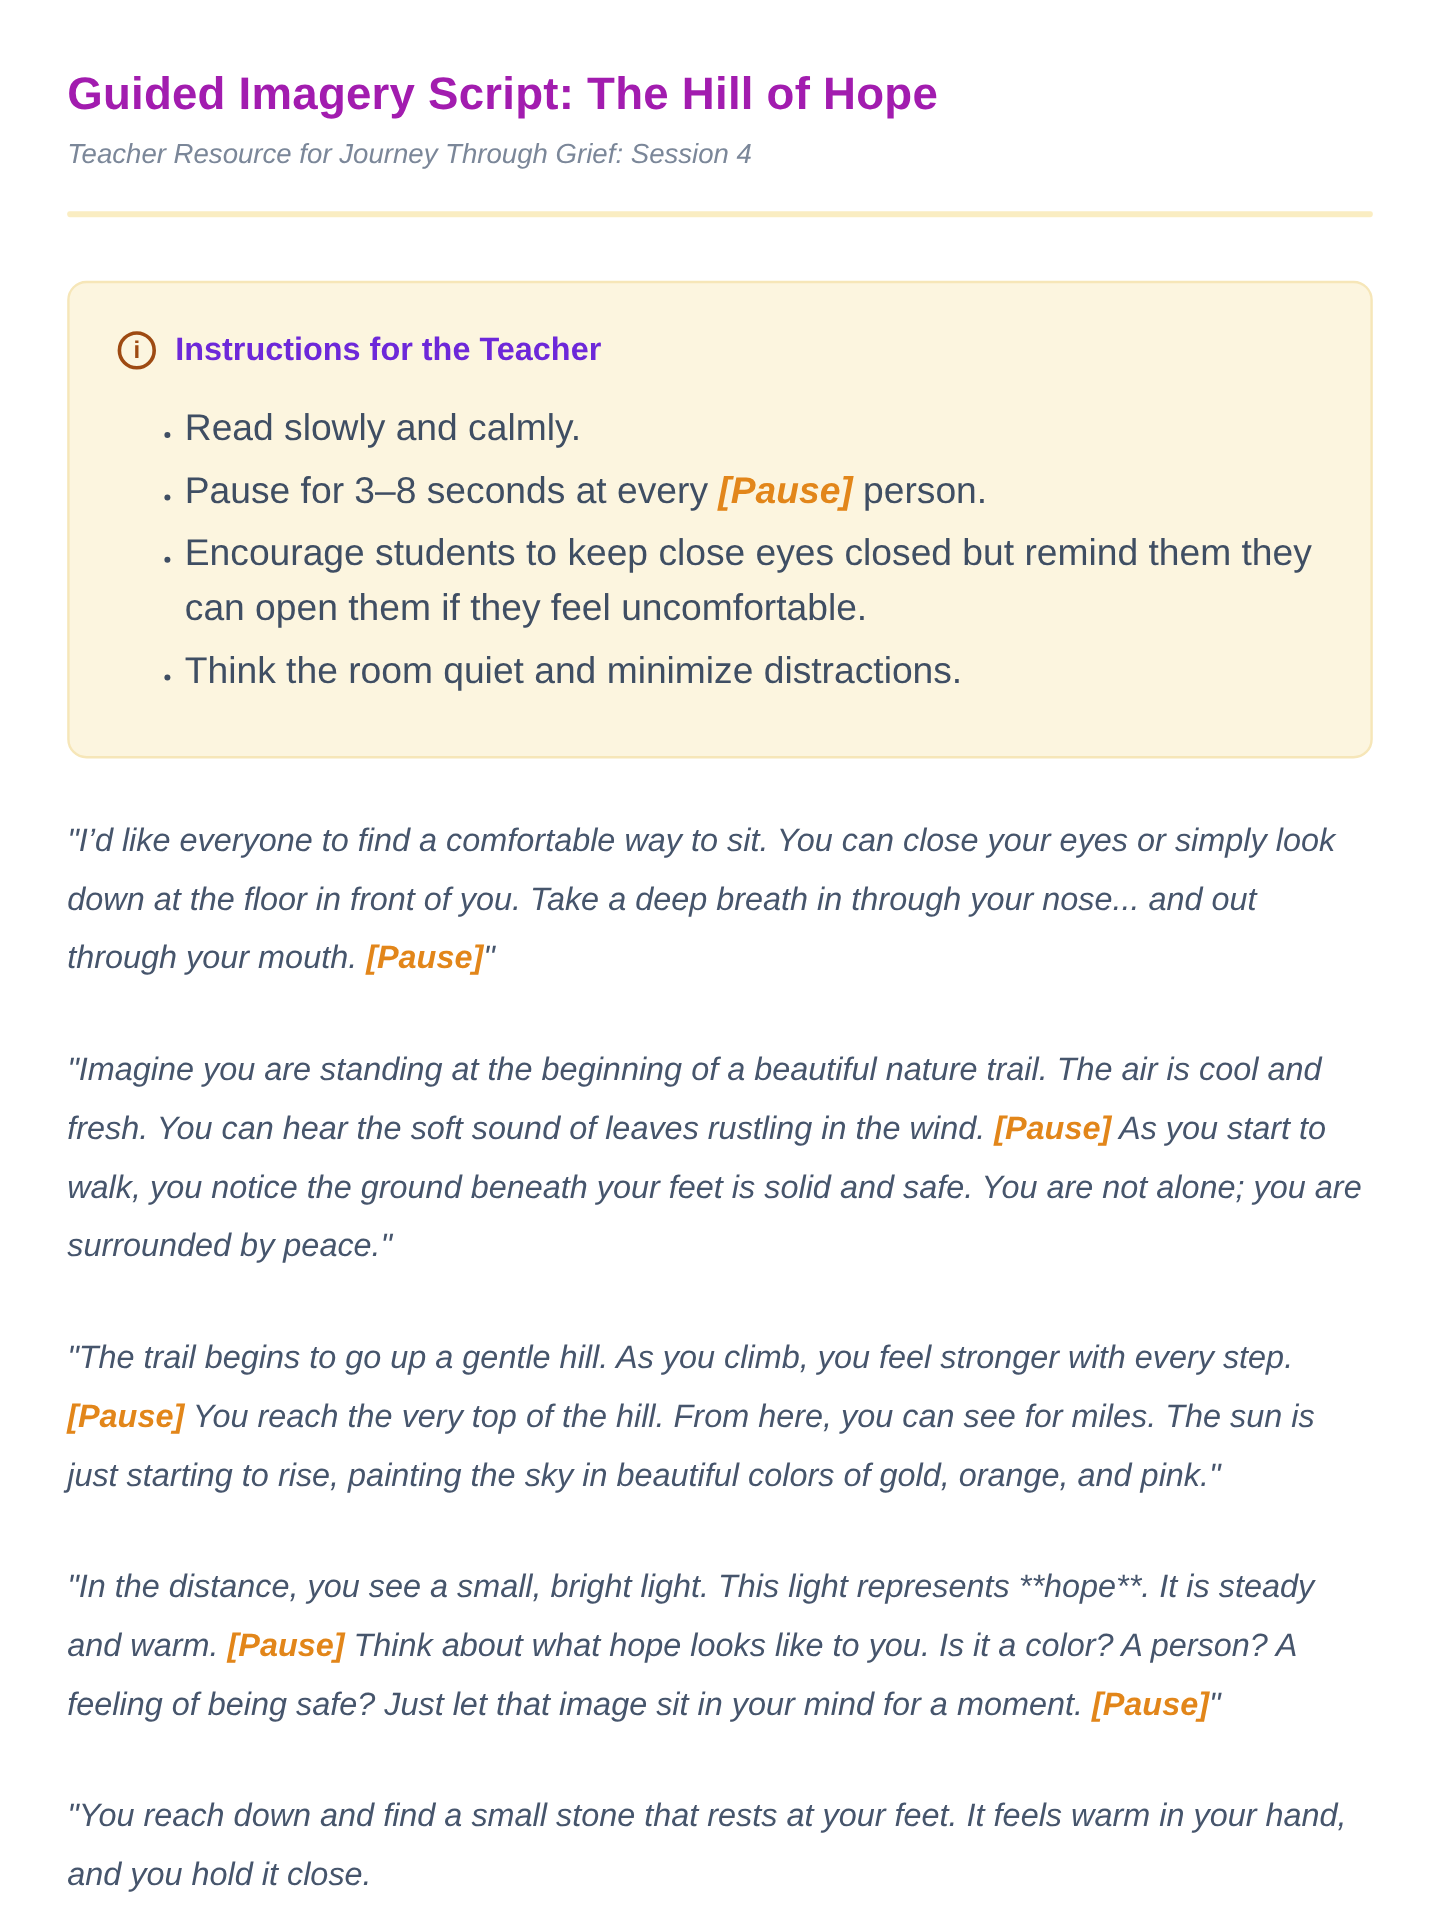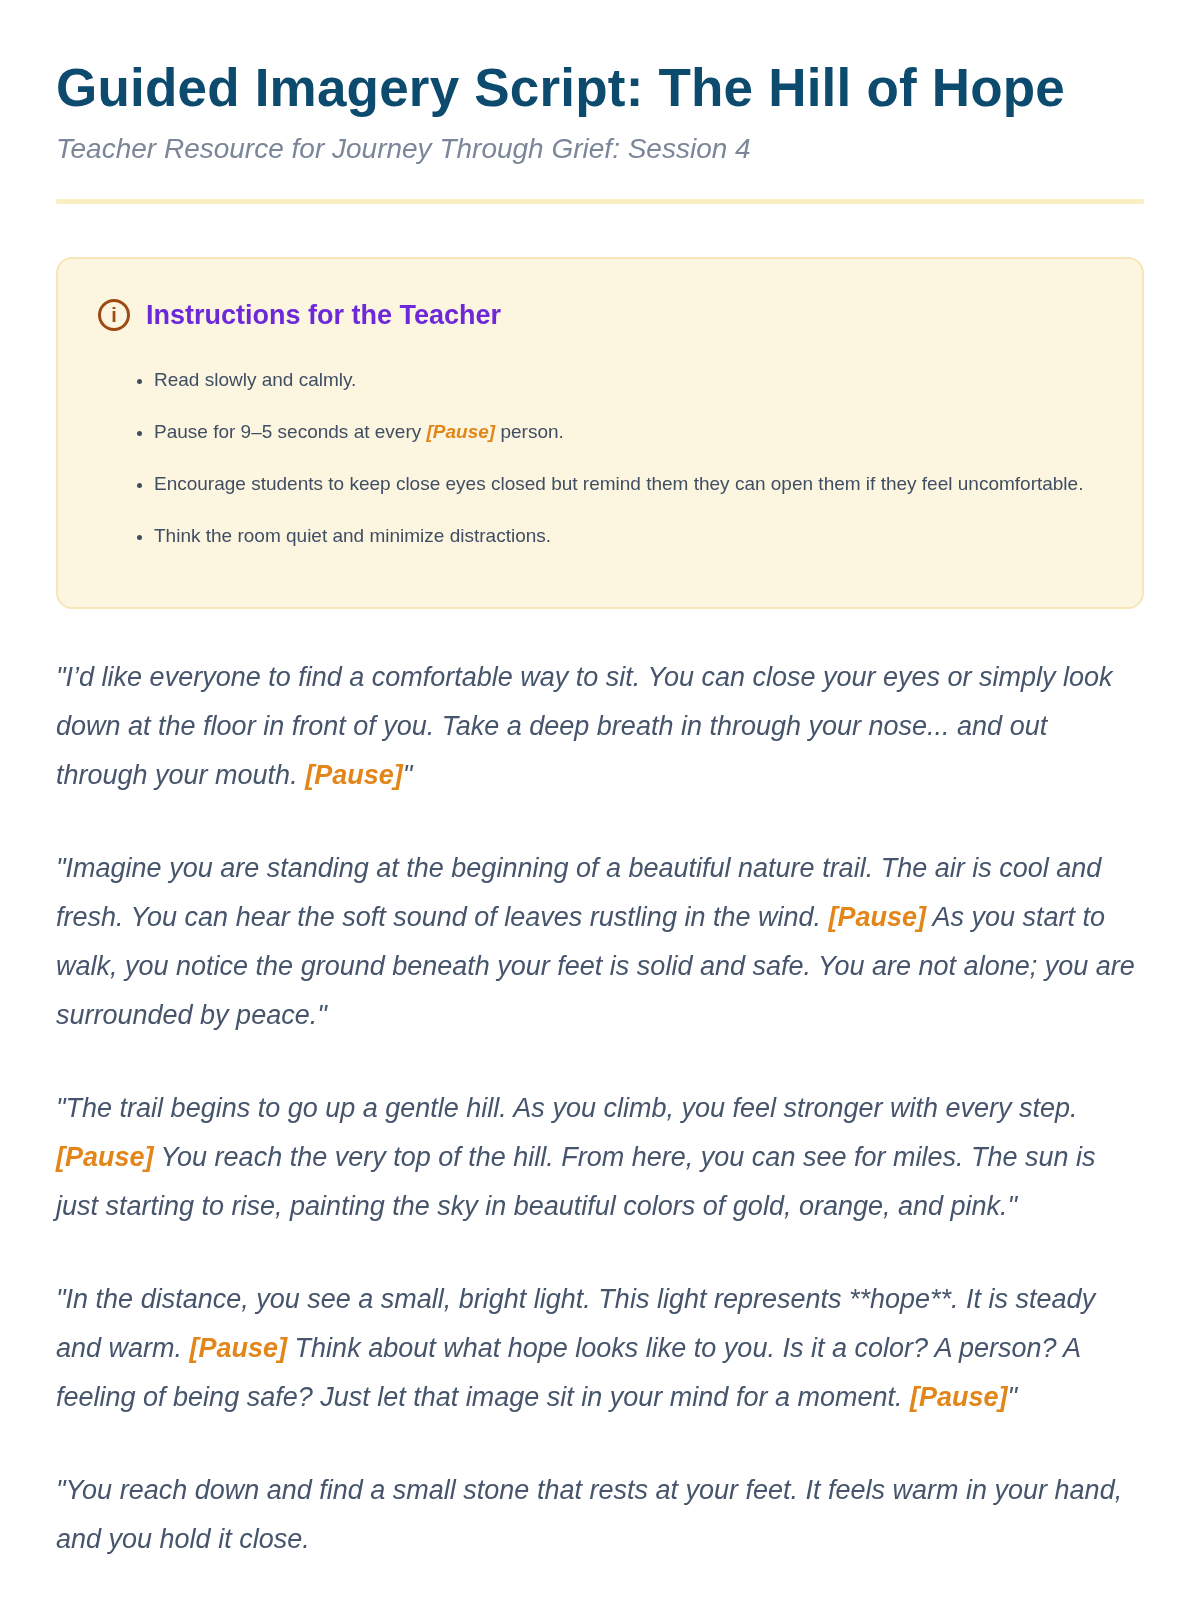--- a/index.html
+++ b/index.html
@@ -9,29 +9,29 @@
     height: 1600px;
     overflow: hidden;
     background: #ffffff;
     font-family: "Liberation Sans", sans-serif;
   }
   .content {
     padding: 58px 56px 0 56px;
   }
   .page-title {
     margin: 0;
-    font-size: 53px;
+    font-size: 38px;
     line-height: 1.15;
     font-weight: 700;
-    color: #0c4a6e;
+    color: #a21caf;
     letter-spacing: 0.2px;
   }
   .page-subtitle {
     margin: 12px 0 0 0;
-    font-size: 28px;
+    font-size: 23px;
     line-height: 1.3;
     font-style: italic;
     color: #7B8799;
   }
   .divider {
     margin-top: 32px;
     height: 5px;
     width: 100%;
     background: #FAEDC2;
     border-radius: 2px;
@@ -68,21 +68,21 @@
     font-size: 27px;
     font-weight: 700;
     color: #6d28d9;
   }
   .info-list {
     margin: 26px 0 0 0;
     padding-left: 56px;
     list-style: disc;
   }
   .info-list li {
-    font-size: 19px;
+    font-size: 31px;
     line-height: 46px;
     color: #3F4E63;
     margin-bottom: 6px;
   }
   .info-list li::marker {
     color: #3F4E63;
     font-size: 18px;
   }
   .script {
     margin-top: 44px;
@@ -111,21 +111,21 @@
 
   <div class="divider"></div>
 
   <div class="info-box">
     <div class="info-heading">
       <span class="info-icon">i</span>
       <span class="info-heading-text">Instructions for the Teacher</span>
     </div>
     <ul class="info-list">
       <li><span>Read slowly and calmly.</span><span class="pause"></span><span></span></li>
-      <li><span>Pause for 9–5 seconds at every </span><span class="pause">[Pause]</span><span> person.</span></li>
+      <li><span>Pause for 3–8 seconds at every </span><span class="pause">[Pause]</span><span> person.</span></li>
       <li><span>Encourage students to keep close eyes closed but remind them they can open them if they feel uncomfortable.</span><span class="pause"></span><span></span></li>
       <li><span>Think the room quiet and minimize distractions.</span><span class="pause"></span><span></span></li>
     </ul>
   </div>
 
   <div class="script">
 
     <p class="script-p"><span>"I’d like everyone to find a comfortable way to sit. You can close your eyes or simply look down at the floor in front of you. Take a deep breath in through your nose... and out through your mouth. </span><span class="pause">[Pause]</span><span>"</span></p>
 
     <p class="script-p"><span>"Imagine you are standing at the beginning of a beautiful nature trail. The air is cool and fresh. You can hear the soft sound of leaves rustling in the wind. </span><span class="pause">[Pause]</span><span> As you start to walk, you notice the ground beneath your feet is solid and safe. You are not alone; you are surrounded by peace."</span></p>

